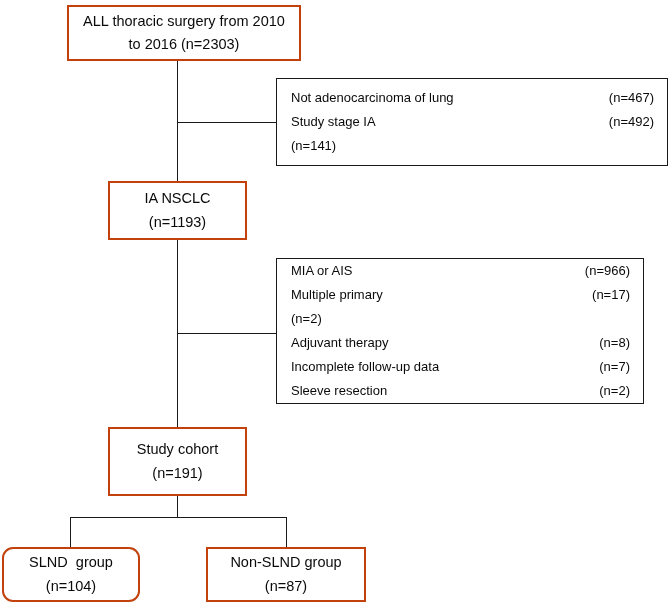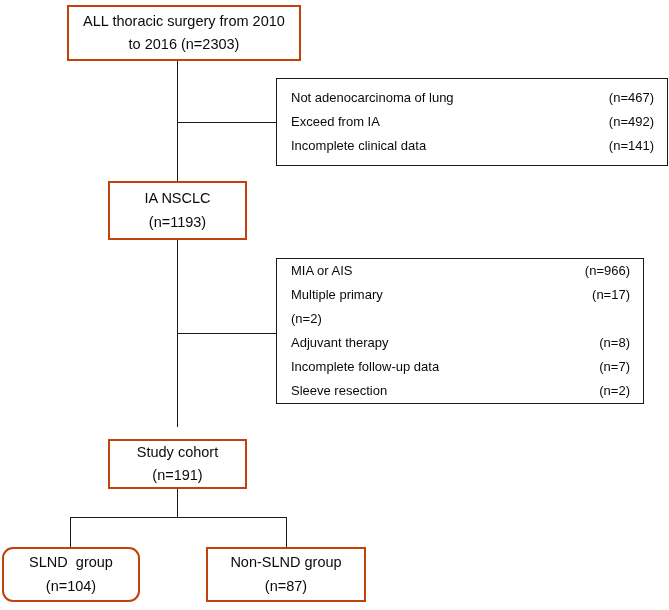--- a/index.html
+++ b/index.html
@@ -67,21 +67,21 @@
   .hline {
     position: absolute;
     height: 1px;
     background: #1a1a1a;
     z-index: 1;
   }
 
   
   #node-all        { left: 67px;  top: 5px;   width: 234px; height: 56px; }
   #node-nsclc      { left: 108px; top: 181px; width: 139px; height: 59px; }
-  #node-cohort     { left: 108px; top: 427px; width: 139px; height: 50px; margin-top: 12px; }
+  #node-cohort     { left: 108px; top: 427px; width: 139px; height: 69px; }
   #node-slnd       { left: 2px;   top: 547px; width: 138px; height: 55px; border-radius: 11px; }
   #node-nonslnd    { left: 206px; top: 547px; width: 160px; height: 55px; justify-content: center; }
 
   #excl-1          { left: 276px; top: 78px;  width: 392px; height: 88px; }
   #excl-2          { left: 276px; top: 258px; width: 368px; height: 146px; }
 
   
   #trunk-1 { left: 177px; top: 61px;  height: 120px; }
   #trunk-2 { left: 177px; top: 240px; height: 187px; }
   #trunk-3 { left: 177px; top: 484px; height: 34px;  }
@@ -115,25 +115,24 @@
     <span class="line">ALL thoracic surgery from 2010</span>
     <span class="line">to 2016 (n=2303)</span>
   </div>
 
   <div class="excl" id="excl-1">
     <div class="excl-row">
       <span class="label">Not adenocarcinoma of lung</span>
       <span class="count">(n=467)</span>
     </div>
     <div class="excl-row">
-      <span class="label">Exceed from IA</span>
+      <span class="label">Study stage IA</span>
       <span class="count">(n=492)</span>
     </div>
     <div class="excl-row">
-      <span class="label">Incomplete clinical data</span>
       <span class="count">(n=141)</span>
     </div>
   </div>
 
   <div class="node" id="node-nsclc">
     <span class="line">IA NSCLC</span>
     <span class="line">(n=1193)</span>
   </div>
 
   <div class="excl" id="excl-2">

